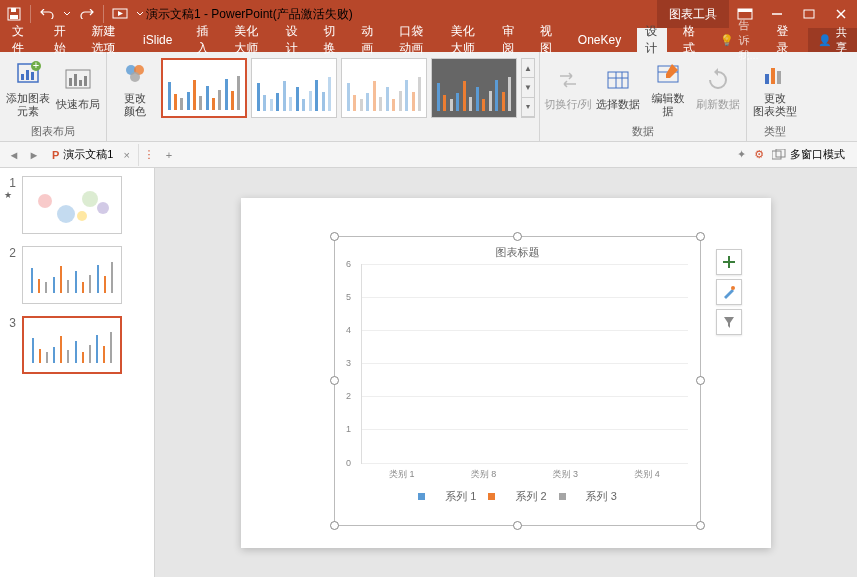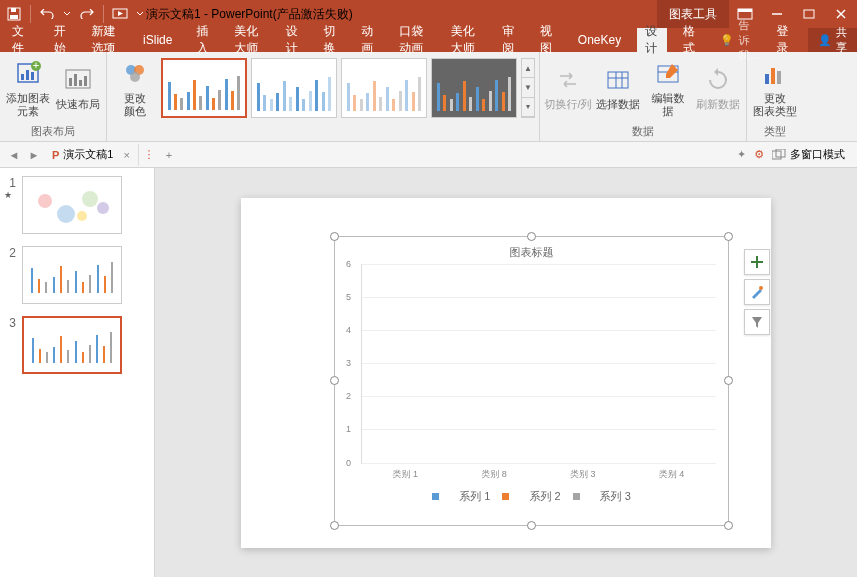--- a/index.html
+++ b/index.html
@@ -38,21 +38,21 @@
 .doc-tabs-right{margin-left:auto;display:flex;align-items:center;gap:8px;padding-right:8px;}
 .main{display:flex;height:409px;}
 .thumbs{width:155px;background:#fff;border-right:1px solid #d4d4d4;padding:8px 4px;overflow:hidden;}
 .thumb-item{display:flex;gap:6px;margin-bottom:12px;}
 .thumb-num{width:12px;text-align:right;color:#666;font-size:12px;}
 .thumb-slide{width:100px;height:58px;border:1px solid #ccc;background:#fff;cursor:pointer;position:relative;display:flex;align-items:center;justify-content:center;}
 .thumb-slide.sel{border:2px solid #d35230;}
 .thumb-star{font-size:9px;color:#666;}
 .canvas{flex:1;background:#e6e6e6;display:flex;align-items:center;justify-content:center;position:relative;}
 .slide{width:530px;height:350px;background:#fff;box-shadow:0 2px 8px rgba(0,0,0,0.2);position:relative;}
-.chart-sel{position:absolute;left:93px;top:38px;width:395px;height:290px;border:1px solid #bbb;}
+.chart-sel{position:absolute;left:93px;top:38px;width:367px;height:290px;border:1px solid #bbb;}
 .handle{position:absolute;width:9px;height:9px;border:1px solid #888;background:#fff;border-radius:50%;}
 .h-tl{left:-5px;top:-5px;}.h-tr{right:-5px;top:-5px;}.h-bl{left:-5px;bottom:-5px;}.h-br{right:-5px;bottom:-5px;}
 .h-t{left:50%;top:-5px;margin-left:-5px;}.h-b{left:50%;bottom:-5px;margin-left:-5px;}
 .h-l{left:-5px;top:50%;margin-top:-5px;}.h-r{right:-5px;top:50%;margin-top:-5px;}
 .chart-inner{position:absolute;inset:8px;}
 .chart-title{text-align:center;font-size:11px;color:#666;margin-bottom:4px;}
 .plot{position:relative;height:200px;border-left:1px solid #ddd;border-bottom:1px solid #ddd;margin-left:18px;margin-right:4px;}
 .grid-line{position:absolute;left:0;right:0;border-top:1px solid #eee;}
 .y-label{position:absolute;left:-16px;font-size:9px;color:#888;transform:translateY(-50%);}
 .bar-groups{position:absolute;inset:0;display:flex;justify-content:space-around;align-items:end;}

